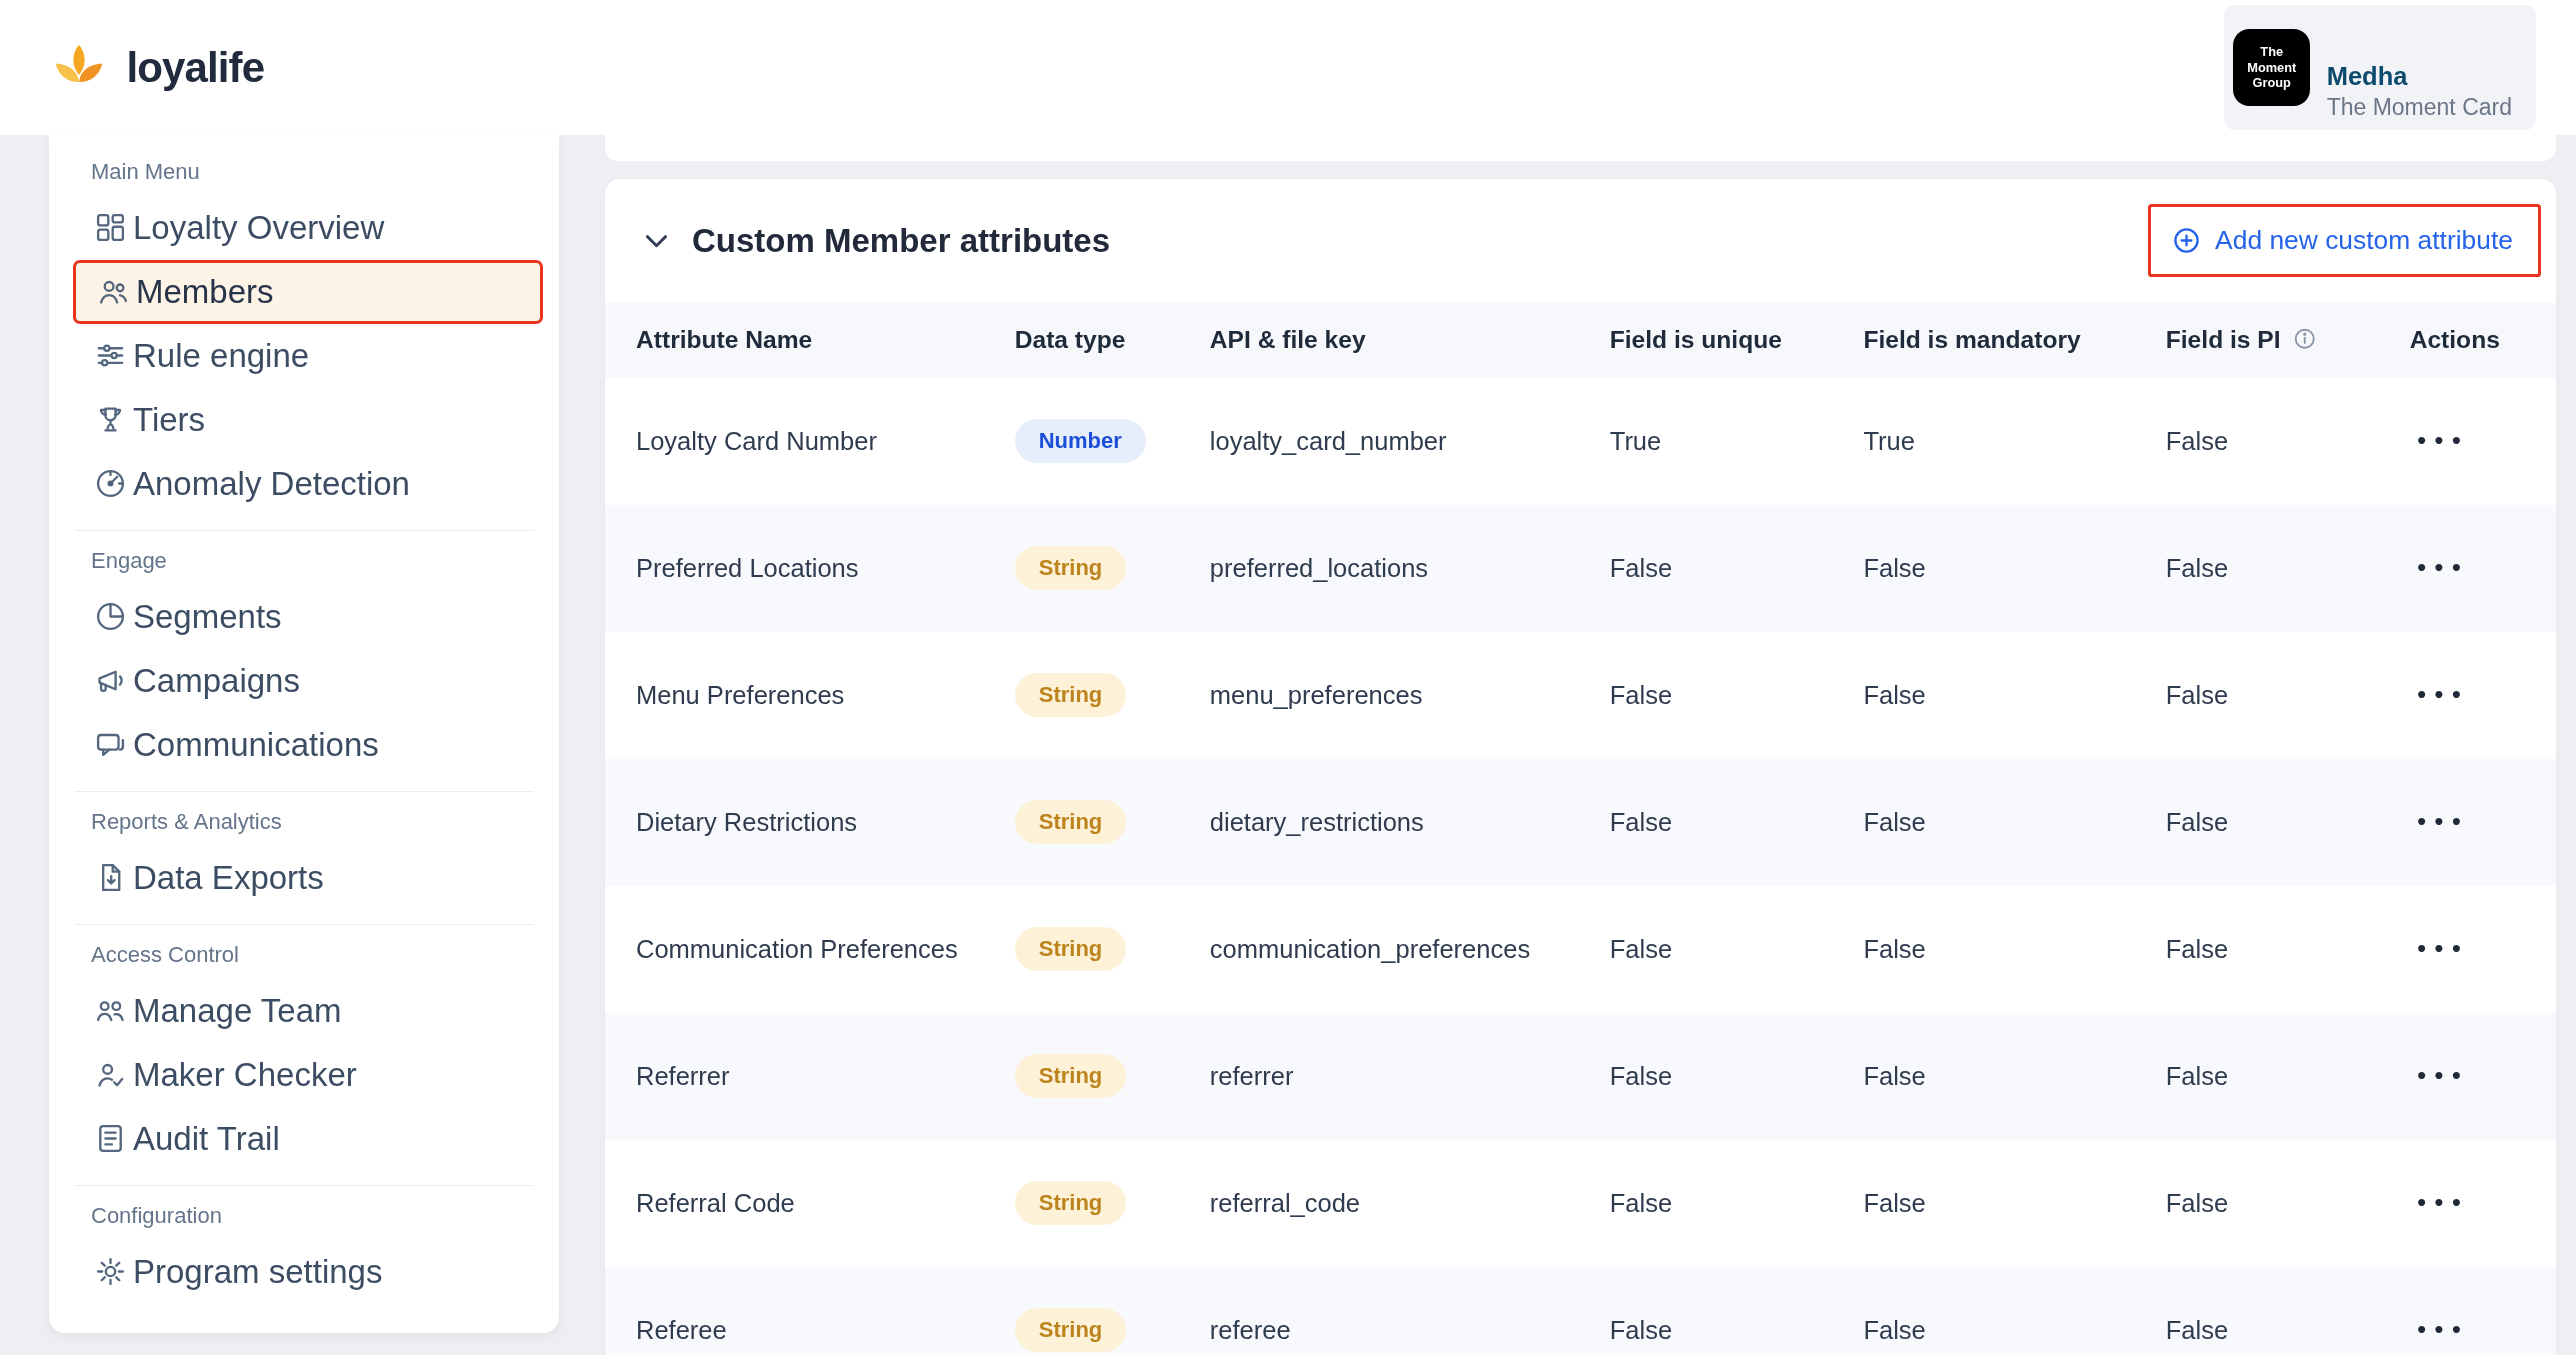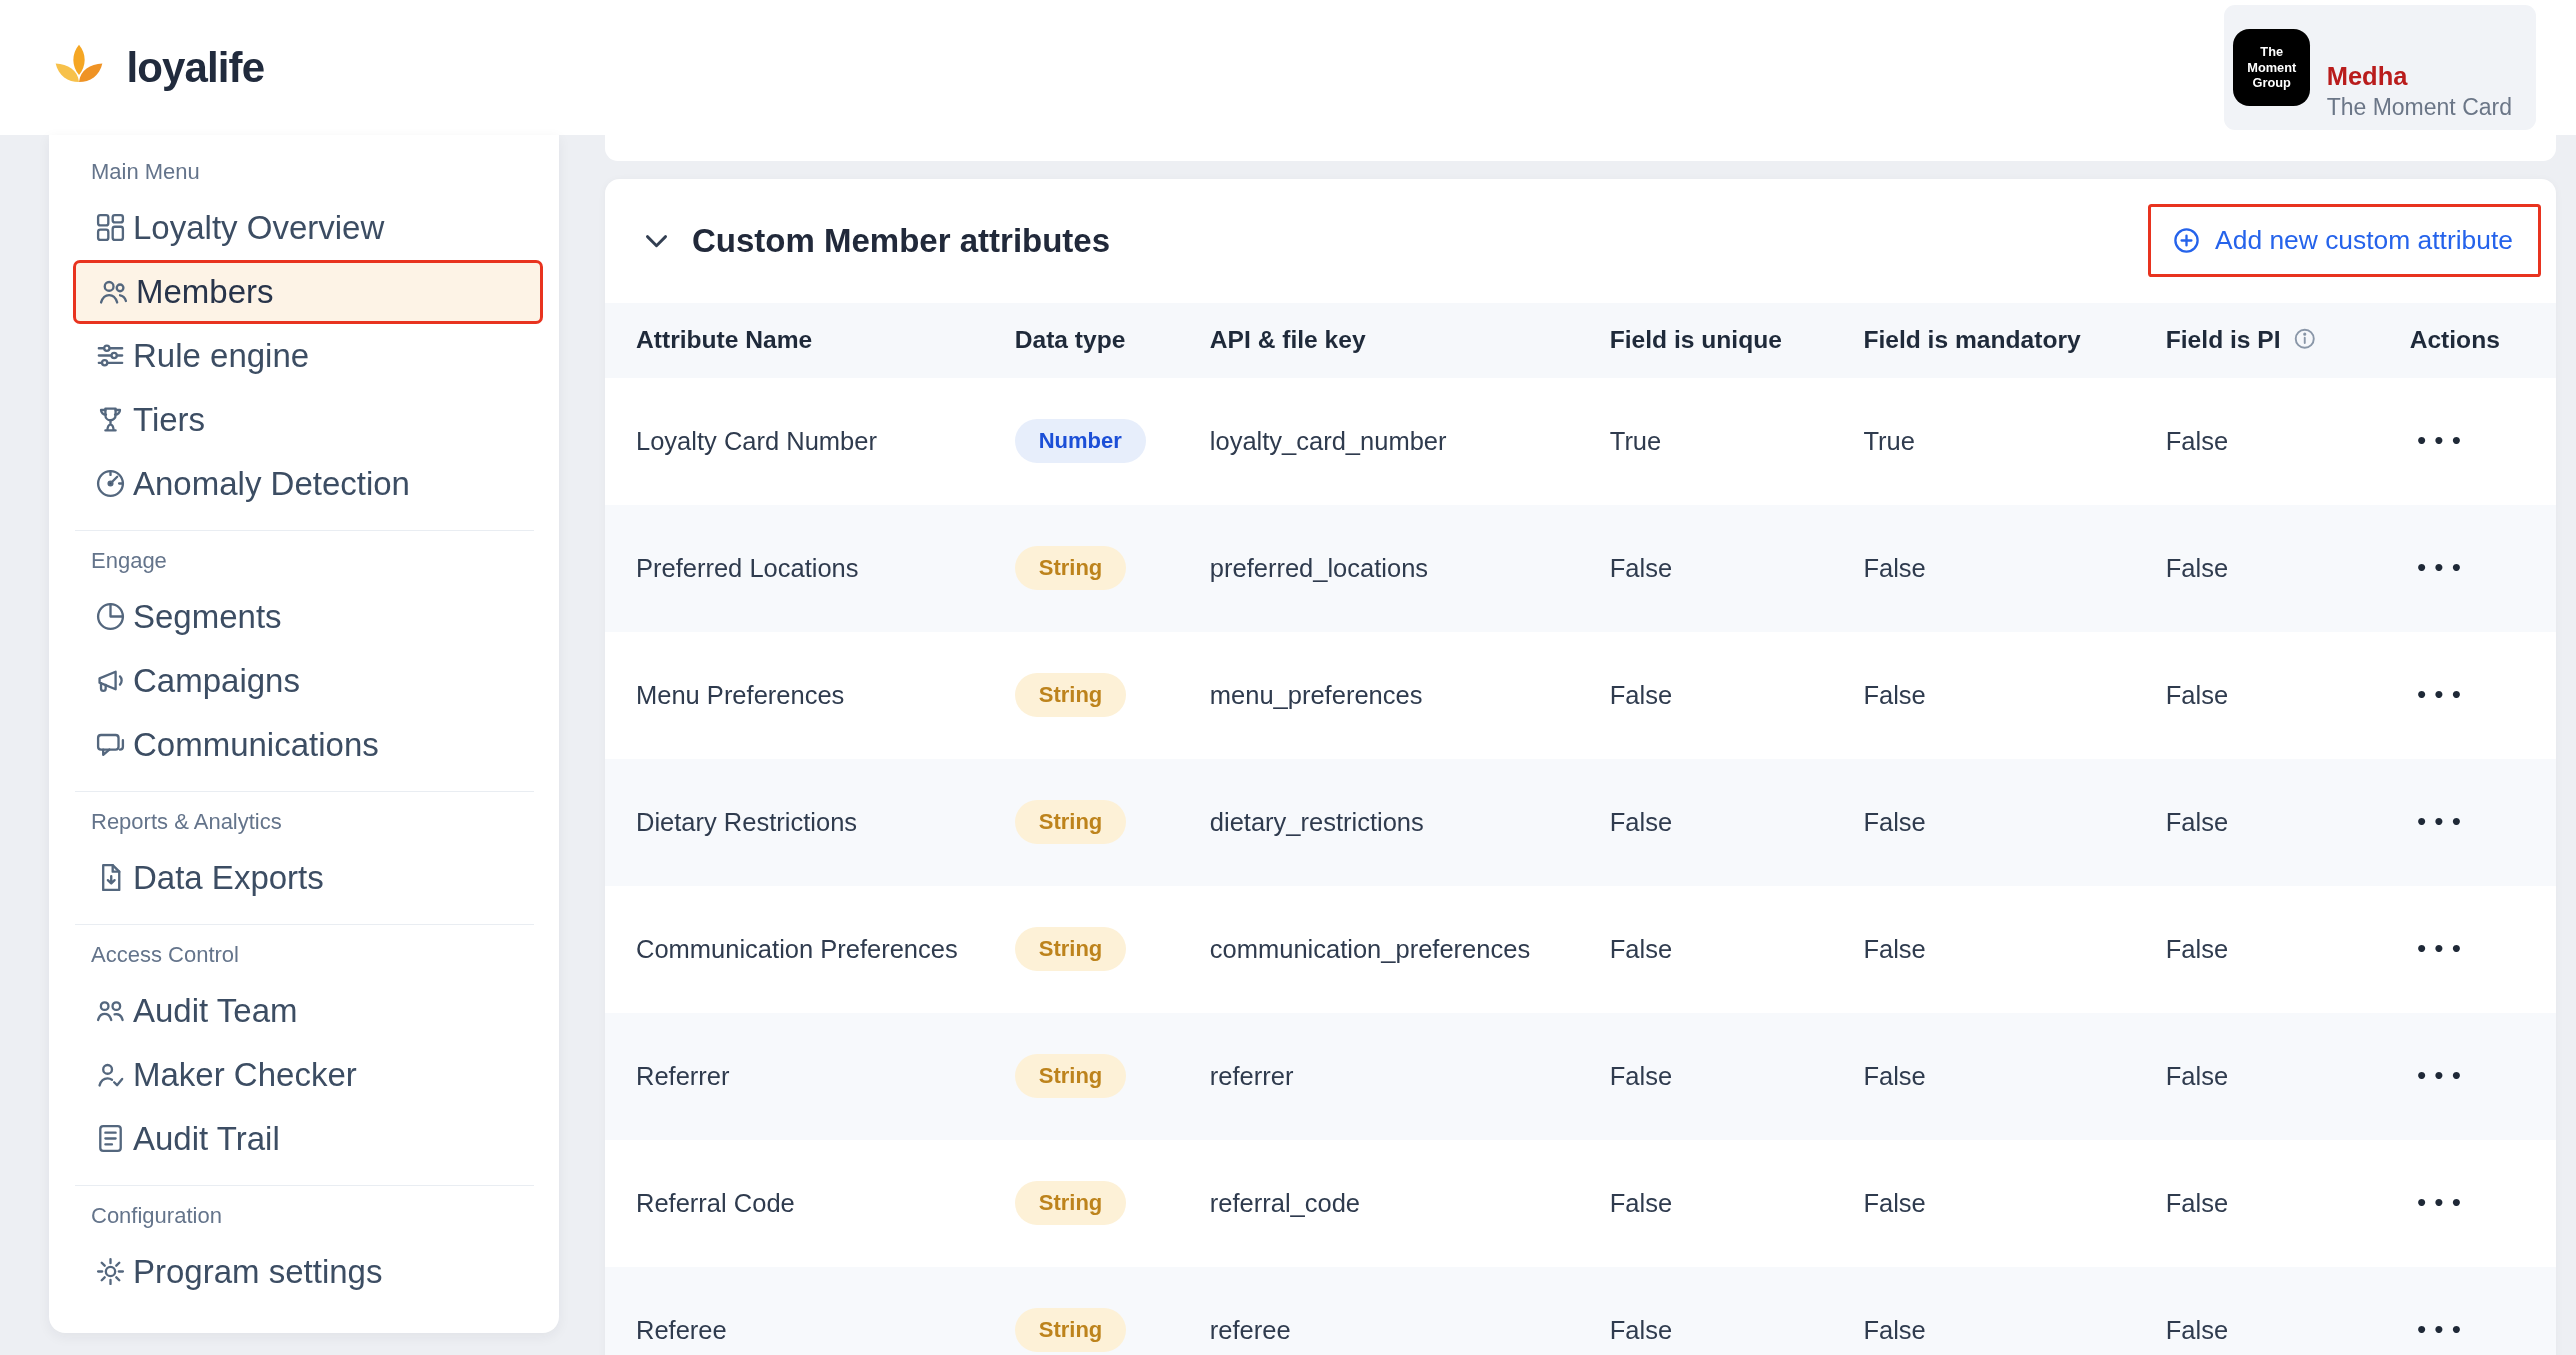--- a/index.html
+++ b/index.html
@@ -42,21 +42,21 @@
     background: #000;
     border-radius: 16.4px;
     display: flex; align-items: center; justify-content: center;
     text-align: center;
     color: #fff;
     font-size: 12.8px;
     font-weight: 700;
     line-height: 1.2;
     padding: 5px;
   }
-  .account-name { font-size: 25.5px; font-weight: 700; color: #b91c1c; margin-top: 48px; }
+  .account-name { font-size: 25.5px; font-weight: 700; color: #0c4a6e; margin-top: 48px; }
   .account-sub  { font-size: 23px; color: #6b7687; margin-top: 3.6px; }
 
   
   .content {
     display: flex;
     align-items: flex-start;
     padding: 0 20px 0 49px;
     gap: 46px;
     height: 1221px;
   }
@@ -315,21 +315,21 @@
       </div>
       <div class="side-divider"></div>
       <div class="side-label">Access Control</div>
       <div class="side-item">
         <svg viewBox="0 0 24 24" class="item-icon">
           <circle cx="8" cy="9" r="2.6"></circle>
           <circle cx="16" cy="9" r="2.6"></circle>
           <path d="M3.5 18.5c.7-2.8 2.4-4.2 4.5-4.2s3.8 1.4 4.5 4.2"></path>
           <path d="M14.8 14.6c2.6-.5 4.7.8 5.5 3.9"></path>
         </svg>
-        <span>Audit Team</span>
+        <span>Manage Team</span>
       </div>
       <div class="side-item">
         <svg viewBox="0 0 24 24" class="item-icon">
           <circle cx="10" cy="8.5" r="3"></circle>
           <path d="M4.5 19.5c.9-3.2 2.9-4.8 5.5-4.8 1.1 0 2.1.3 3 .9"></path>
           <path d="M14.5 17.3l2 2 3.5-4.2"></path>
         </svg>
         <span>Maker Checker</span>
       </div>
       <div class="side-item">

